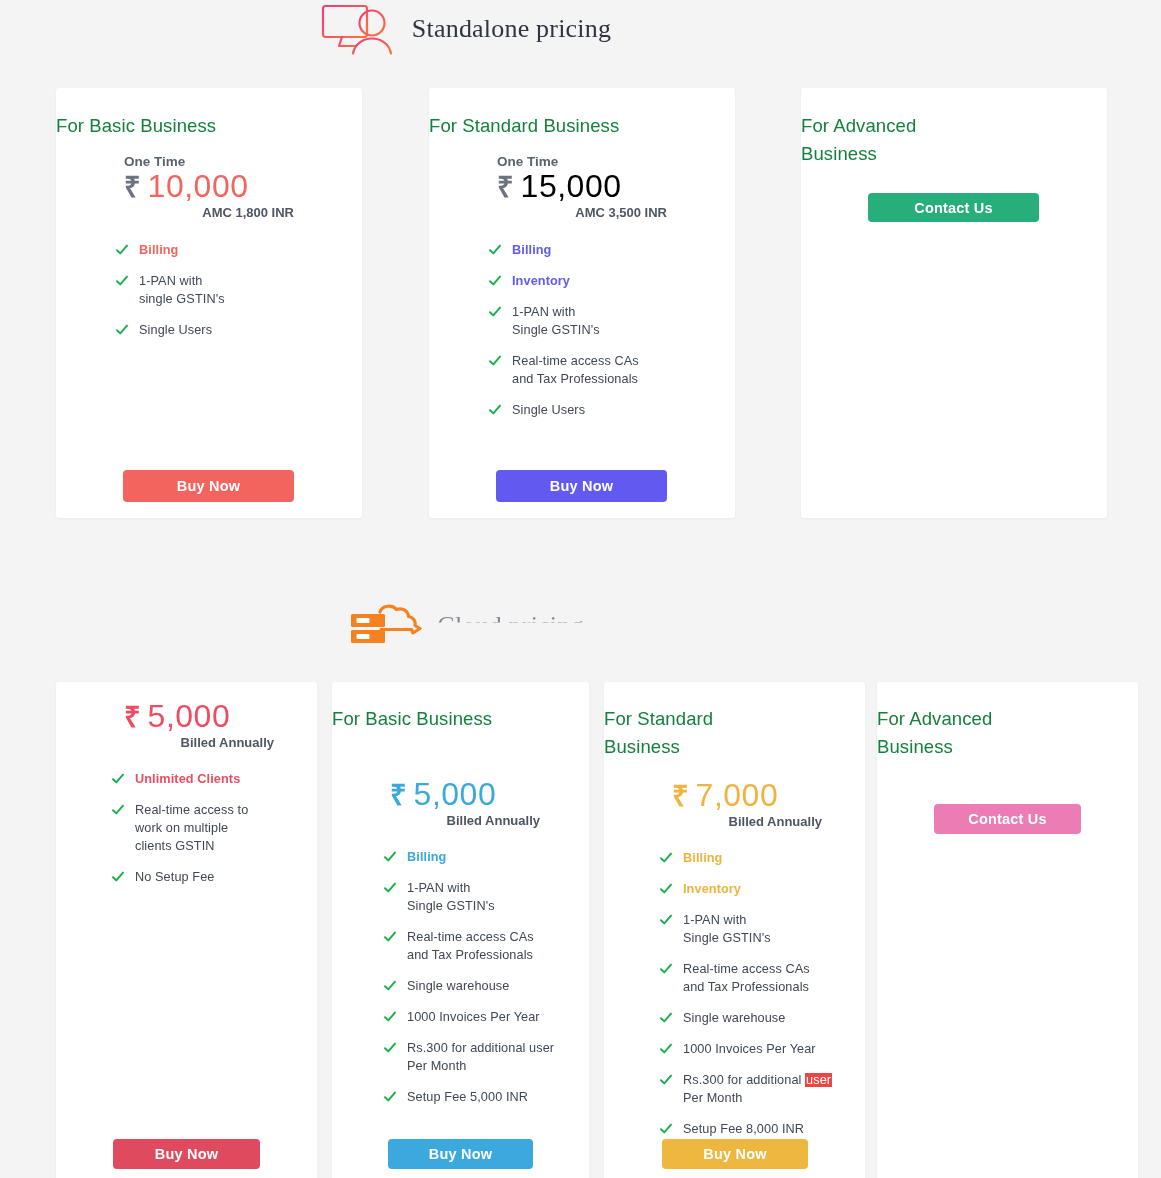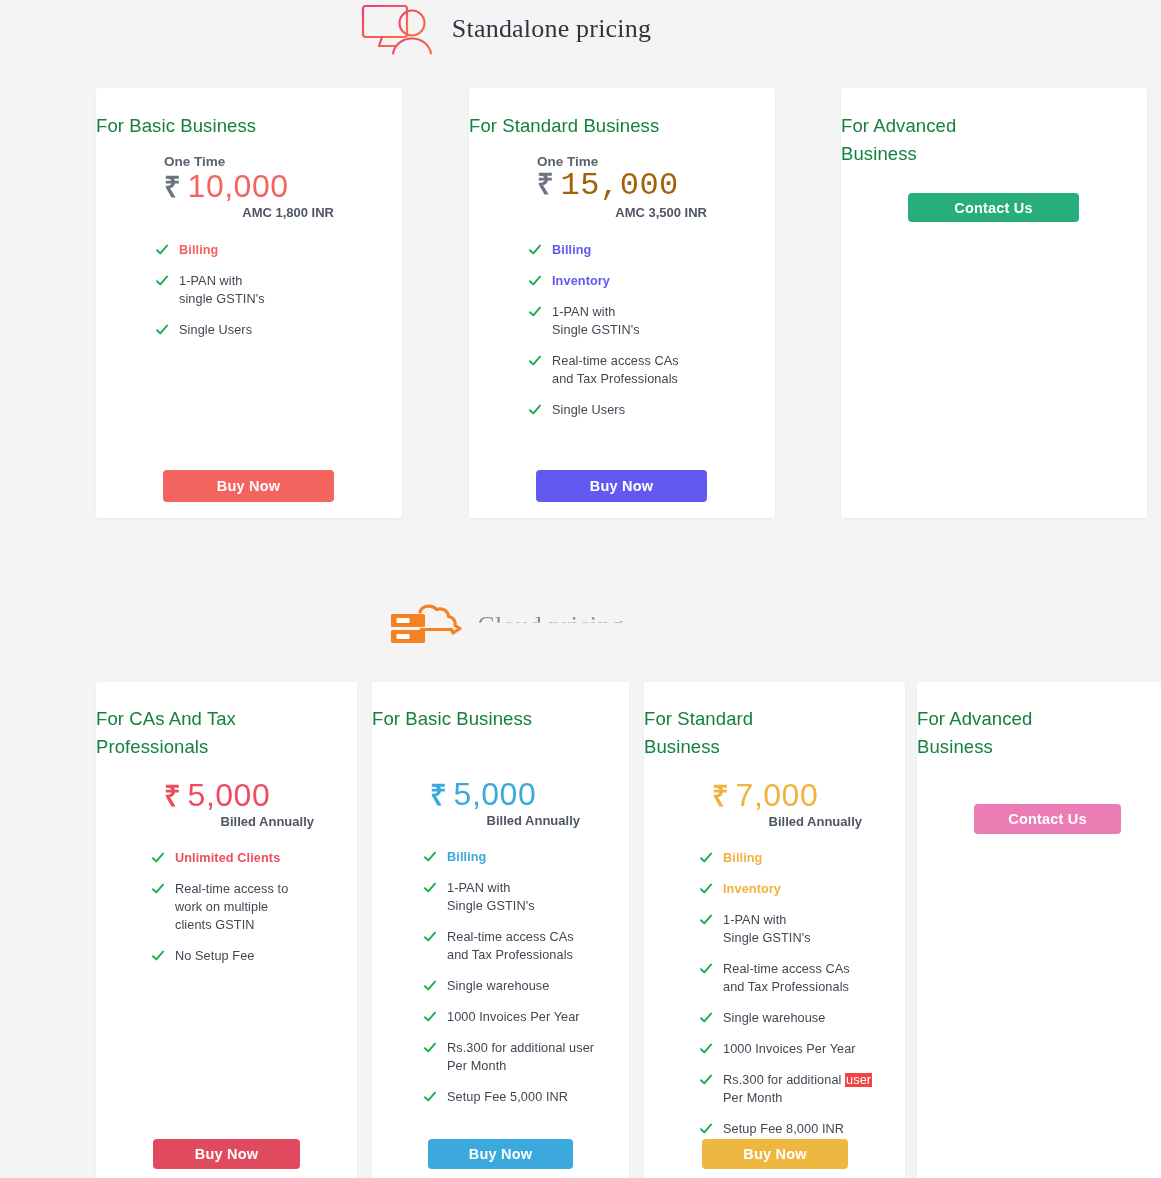--- a/index.html
+++ b/index.html
@@ -3,21 +3,21 @@
 <meta charset="utf-8">
 <style>
   * { box-sizing: border-box; margin: 0; padding: 0; }
   html, body {
     width: 1161px;
     height: 1178px;
     background: #f4f4f4;
     font-family: "Liberation Sans", sans-serif;
     overflow: hidden;
   }
-  .page { position: relative; width: 931px; height: 1178px; margin-left: 40px; }
+  .page { position: relative; width: 931px; height: 1178px; }
 
   
   .section-head {
     position: absolute;
     display: flex;
     align-items: center;
     justify-content: center;
     gap: 14px;
     left: 0; right: 0;
   }
@@ -183,21 +183,21 @@
       </ul>
     <button class="btn" style="position:absolute; left:67px; top:382px; width:171px; height:32px; background:#f4645f;">Buy Now</button>
   </div>
 
   <div class="card" id="sa-card-1" style="left:429px; top:88px; width:306px; height:430px;">
     <div class="card-title" style="margin-top:24px;">For Standard Business</div>
     <div class="price-block" style="margin:14px 0 0 68px; width:170px;">
       <div class="price-sub-top">One Time</div>
       <div class="price-row">
         <span class="rupee gray">₹</span>
-        <span class="amount" style="color:#a16207;font-family:Liberation Mono, monospace;">15,000</span>
+        <span class="amount" style="color:#000000;">15,000</span>
       </div>
       <div class="price-sub-bottom">AMC 3,500 INR</div>
     </div>
     <ul class="features" style="margin:20px 0 0 60px;">
         <li class="feat">
           <svg class="tick" viewBox="0 0 12 12">
             <path d="M1 6.2 L4.3 9.4 L11 1.6" fill="none" stroke="#14b14b" stroke-width="1.9" stroke-linecap="round" stroke-linejoin="round"></path>
           </svg>
           <span class="feat-text accent" style="color:#6159f0; white-space:pre-line;">Billing</span>
         </li>
@@ -246,22 +246,20 @@
           <rect x="9.5" y="14" width="13" height="5" rx="1" fill="#ffffff"></rect>
           <rect x="4" y="26" width="34" height="13" rx="1.5" fill="#f58220"></rect>
           <rect x="9.5" y="30" width="13" height="5" rx="1" fill="#ffffff"></rect>
         </g>
       </svg>
     </span>
     <span class="head-title">Cloud pricing</span>
   </div>
 
   <div class="card" id="cl-card-0" style="left:56px; top:682px; width:261px; height:510px;">
-    <div class="card-title" style="margin-top:23px; white-space:pre-line;">For CAs And Tax
-Professionals</div>
     <div class="price-block" style="margin:18px 0 0 68px; width:150px;">
       <div class="price-row">
         <span class="rupee" style="color:#ef4c62;">₹</span>
         <span class="amount" style="color:#ef4c62;">5,000</span>
       </div>
       <div class="price-sub-bottom">Billed Annually</div>
     </div>
     <ul class="features" style="margin:19px 0 0 56px;">
         <li class="feat">
           <svg class="tick" viewBox="0 0 12 12">

